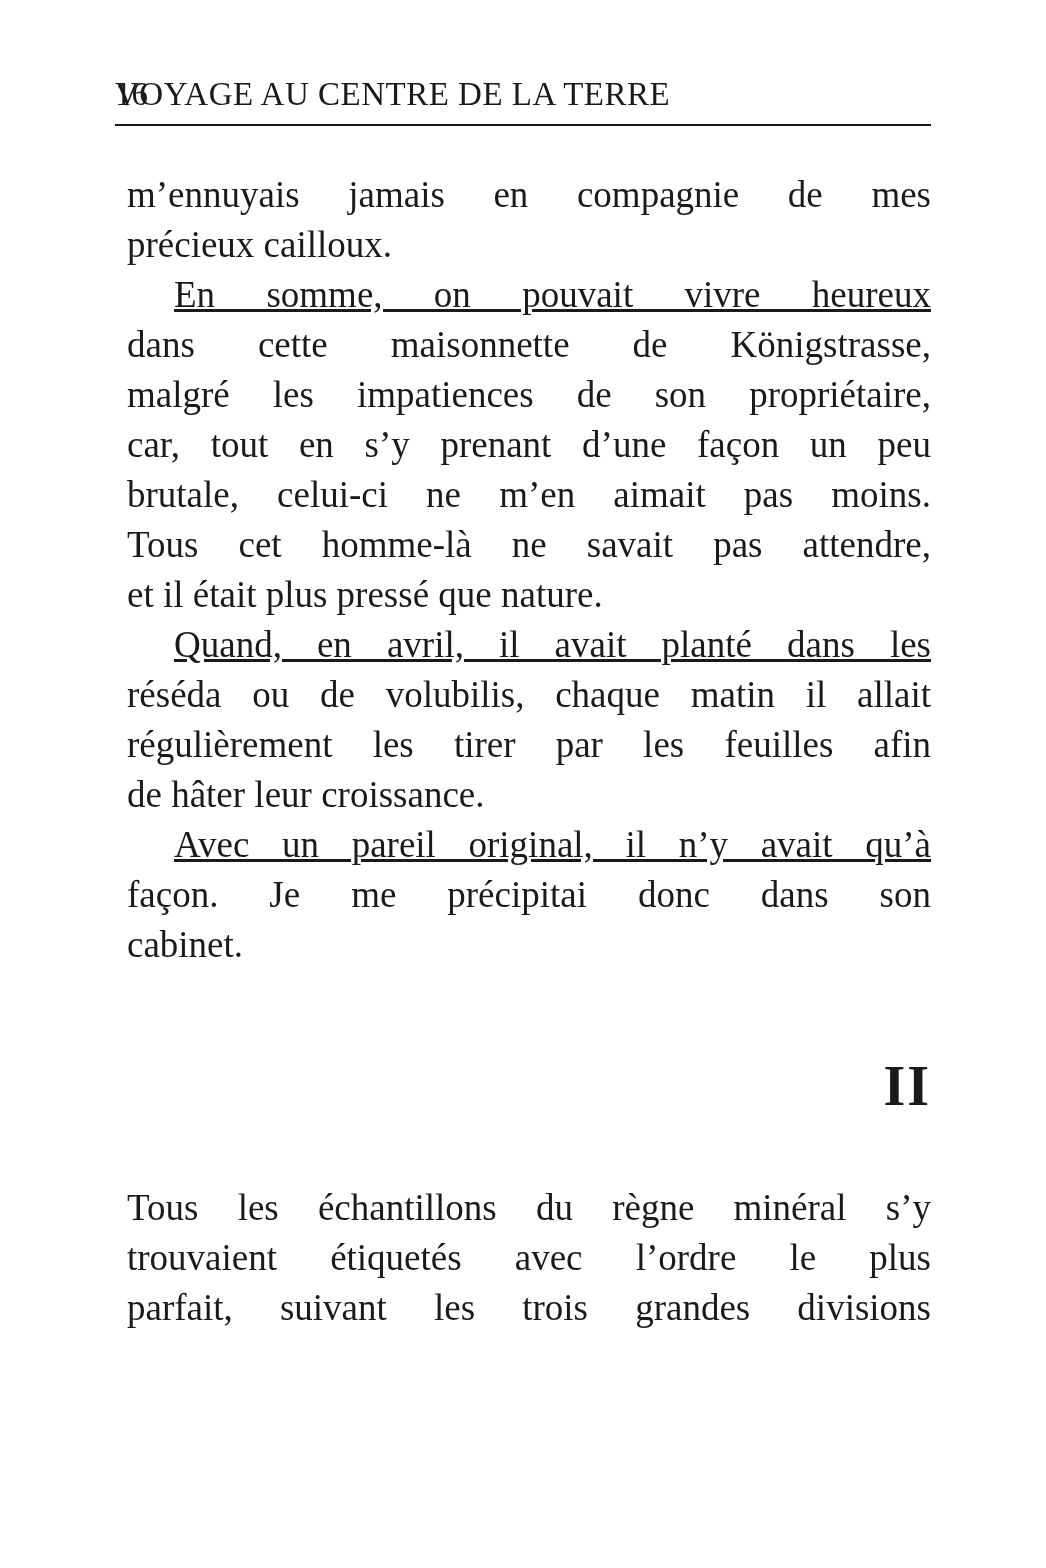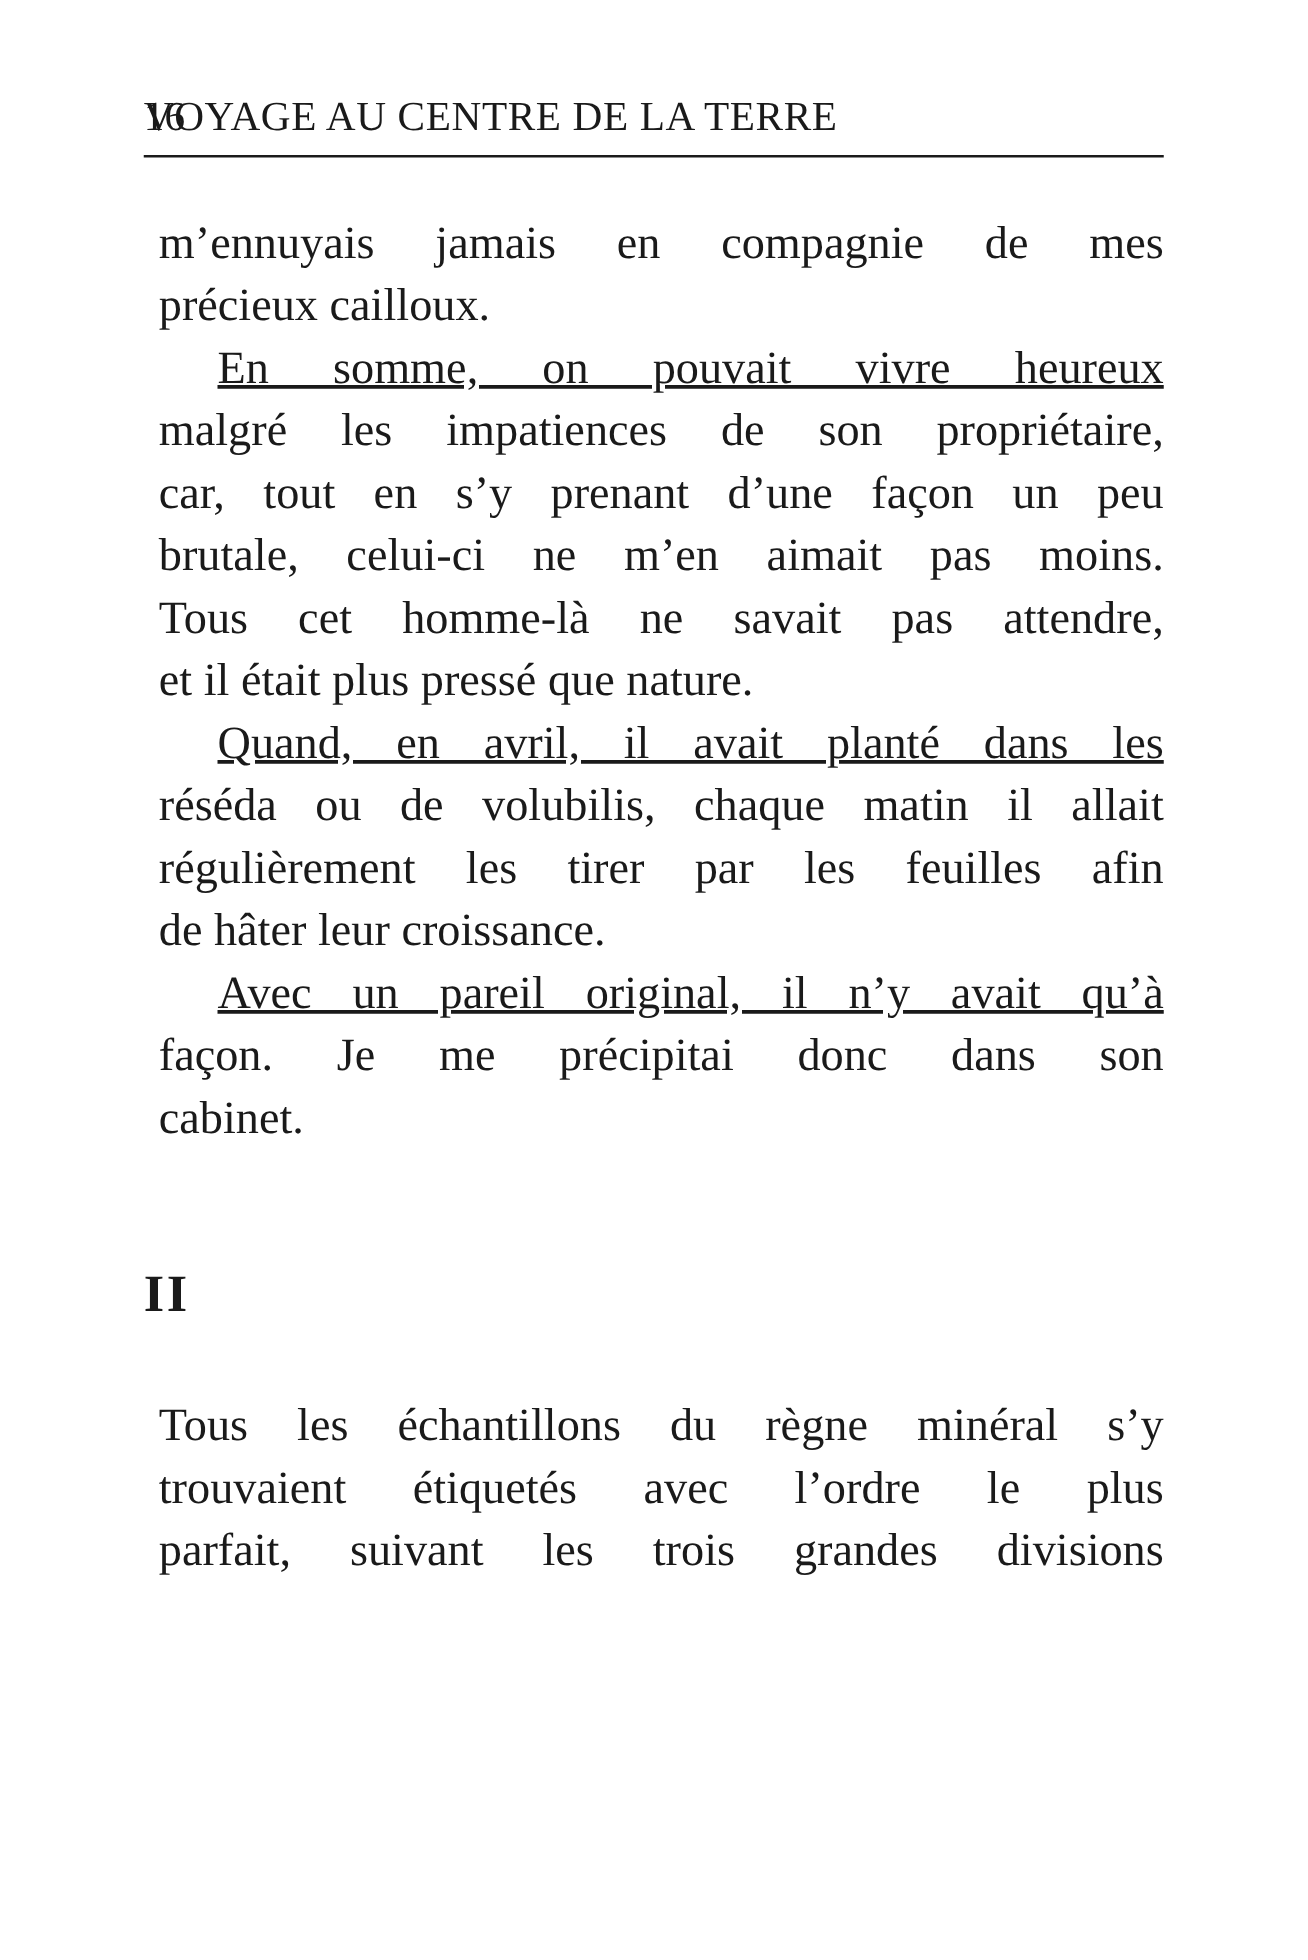--- a/index.html
+++ b/index.html
@@ -56,45 +56,46 @@
     margin-left: 12px;
   }
   .line.final {
     text-align-last: left;
   }
   .line.indent {
     text-indent: 47px;
     text-decoration: underline;
   }
   .chapter-heading {
-    text-align: left;
+    text-align: right;
     font-weight: bold;
-    font-size: 42px;
+    font-size: 56px;
     line-height: 64px;
     letter-spacing: 2px;
     margin-top: 84px;
-    margin-bottom: 48px;
+    margin-bottom: 65px;
   }
 </style>
 </head>
 <body>
 
 <div class="page">
   <div class="header-row">
     <span class="page-number">16</span>
     <div class="running-title">VOYAGE AU CENTRE DE LA TERRE</div>
   </div>
   <div class="header-rule"></div>
   <div class="page-body">
       <div class="paragraph">
         <div class="line">m’ennuyais jamais en compagnie de mes</div>
         <div class="line final">précieux cailloux.</div>
       </div>
       <div class="paragraph">
         <div class="line indent">En somme, on pouvait vivre heureux</div>
+        <div class="line">dans cette maisonnette de Königstrasse,</div>
         <div class="line">malgré les impatiences de son propriétaire,</div>
         <div class="line">car, tout en s’y prenant d’une façon un peu</div>
         <div class="line">brutale, celui-ci ne m’en aimait pas moins.</div>
         <div class="line">Tous cet homme-là ne savait pas attendre,</div>
         <div class="line final">et il était plus pressé que nature.</div>
       </div>
       <div class="paragraph">
         <div class="line indent">Quand, en avril, il avait planté dans les</div>
         <div class="line">réséda ou de volubilis, chaque matin il allait</div>
         <div class="line">régulièrement les tirer par les feuilles afin</div>

